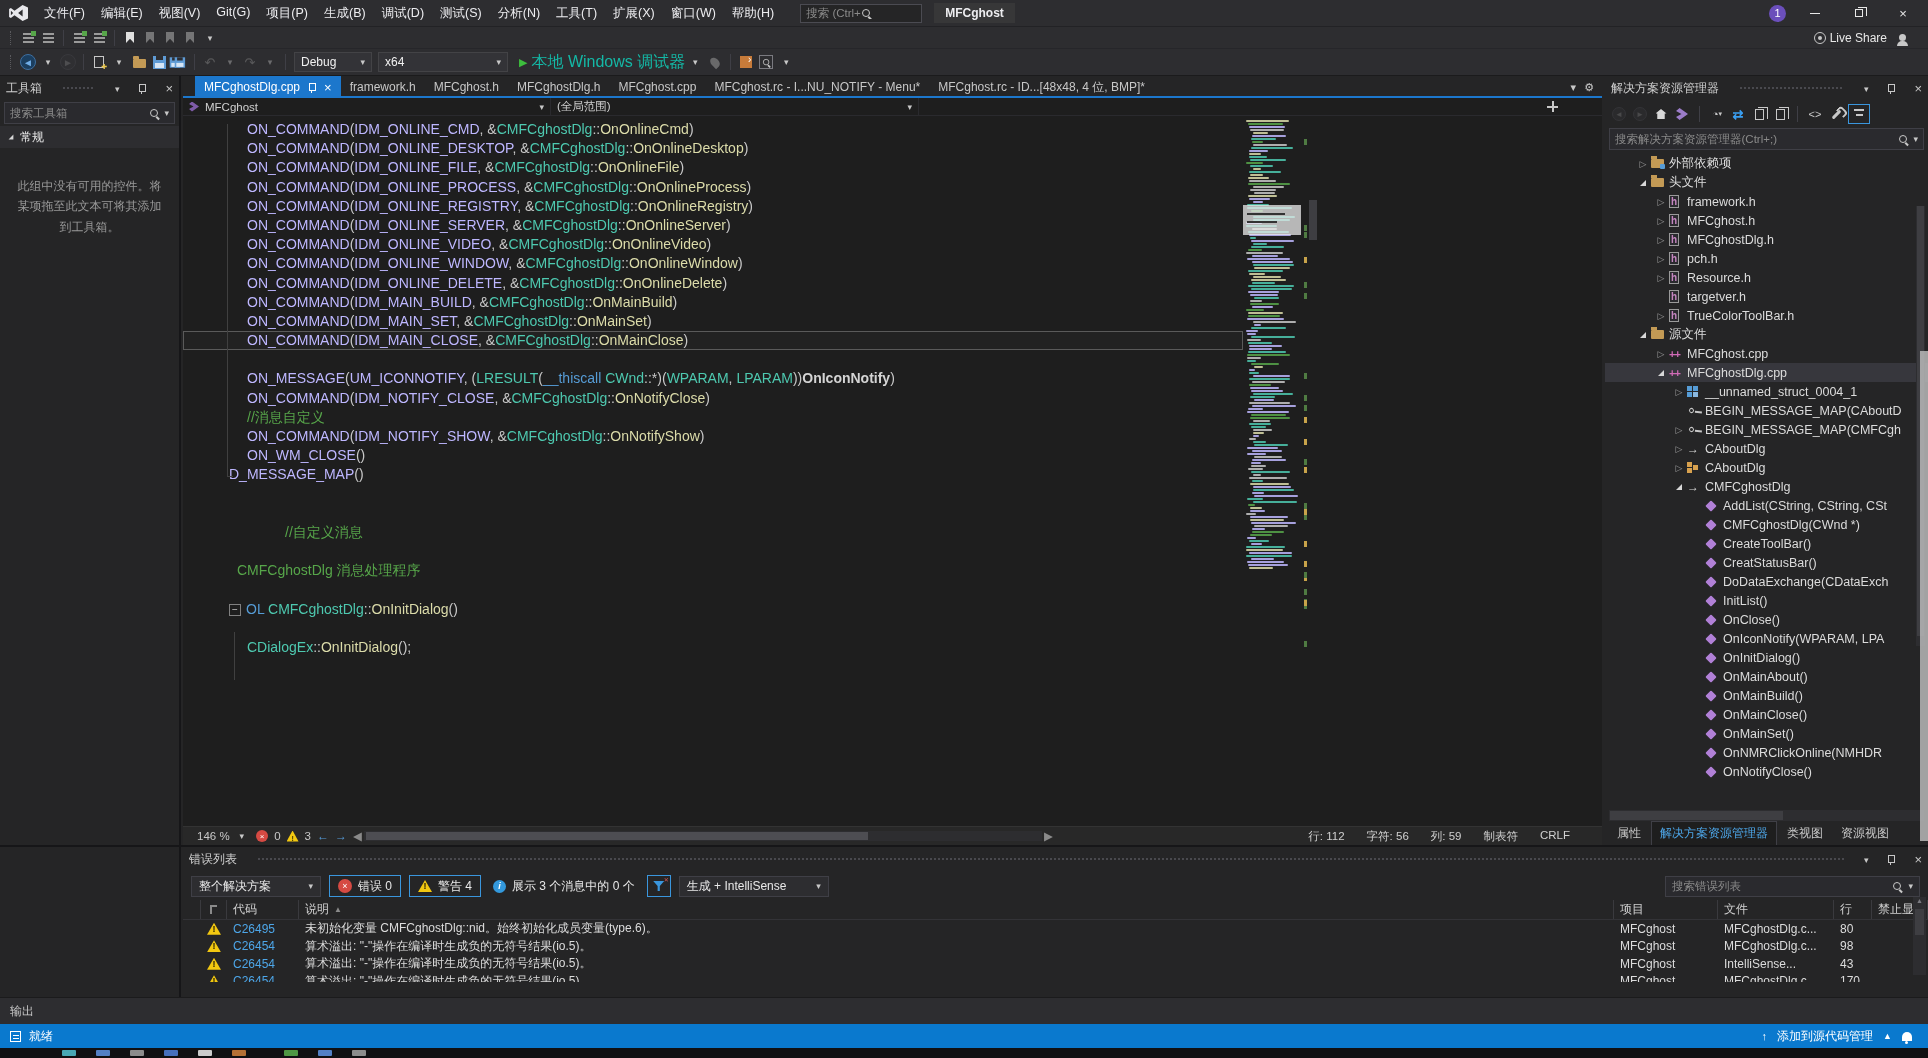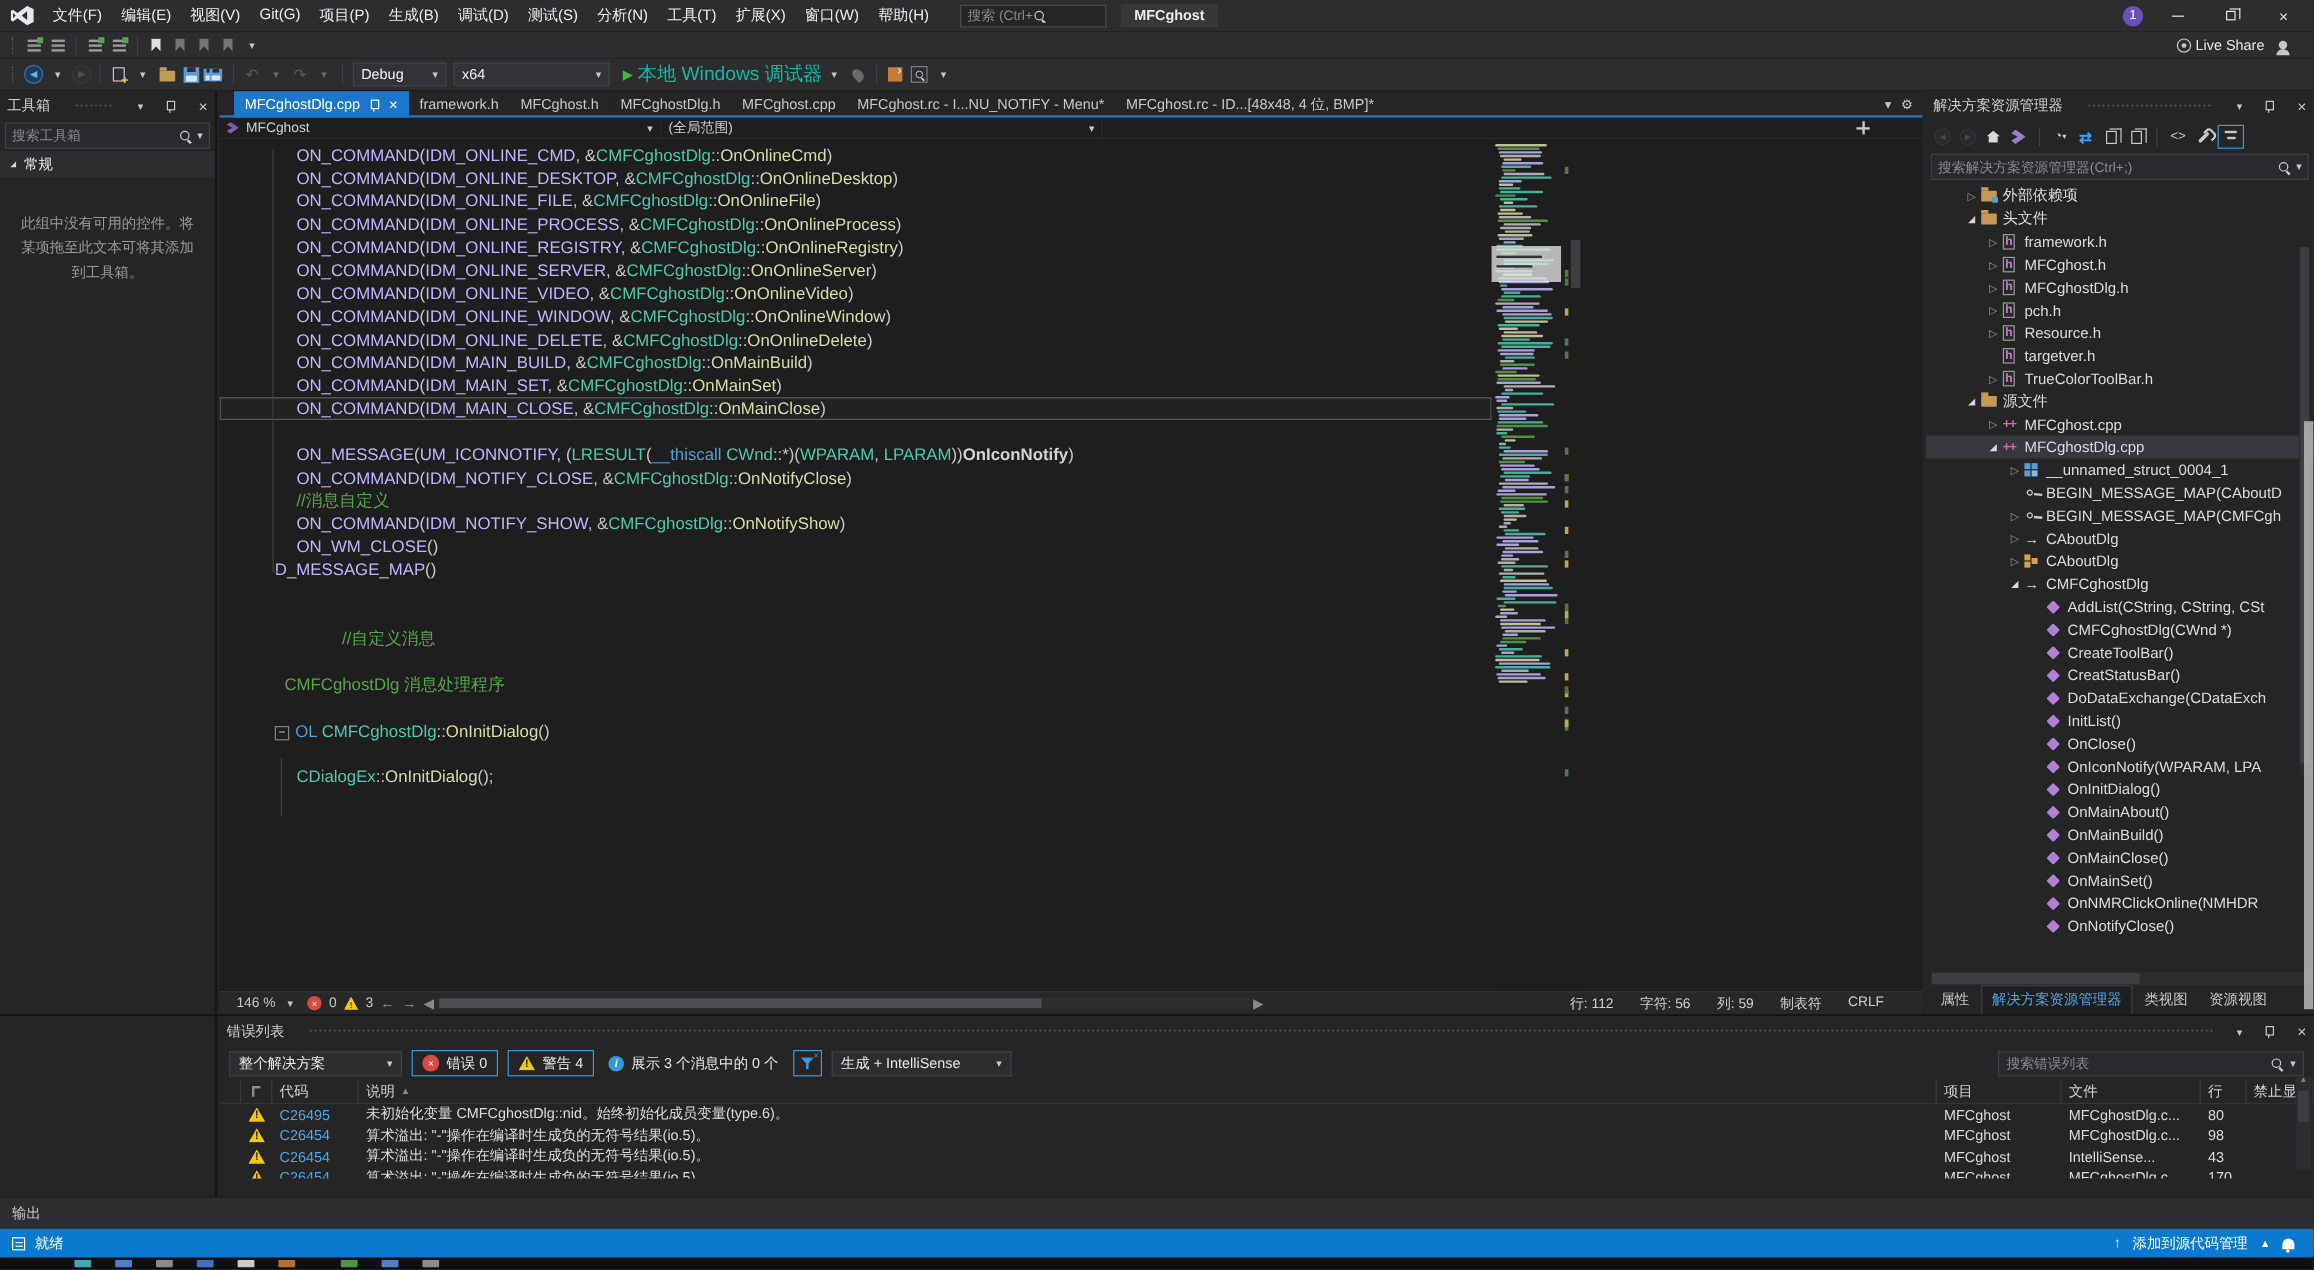--- a/index.html
+++ b/index.html
@@ -954,21 +954,21 @@
     <div class="leftfill"></div>
     <div class="errorlist">
       <div class="paneltitle">
         <span>错误列表</span>
         <span class="dots"></span>
         <span class="chev">▾</span>
         <span class="pin"></span>
         <span class="xglyph">×</span>
       </div>
       <div class="el-toolbar">
-        <div class="el-dd" style="width:144px">
+        <div class="el-dd" style="width:130px">
           <span>整个解决方案</span>
           <span class="chev" style="margin-left:auto">▾</span>
         </div>
         <div class="el-btn">
           <span class="mini-err" style="width:14px;height:14px;font-size:9px;">×</span>
           <span>错误 0</span>
         </div>
         <div class="el-btn">
           <span class="wtri">!</span>
           <span>警告 4</span>

